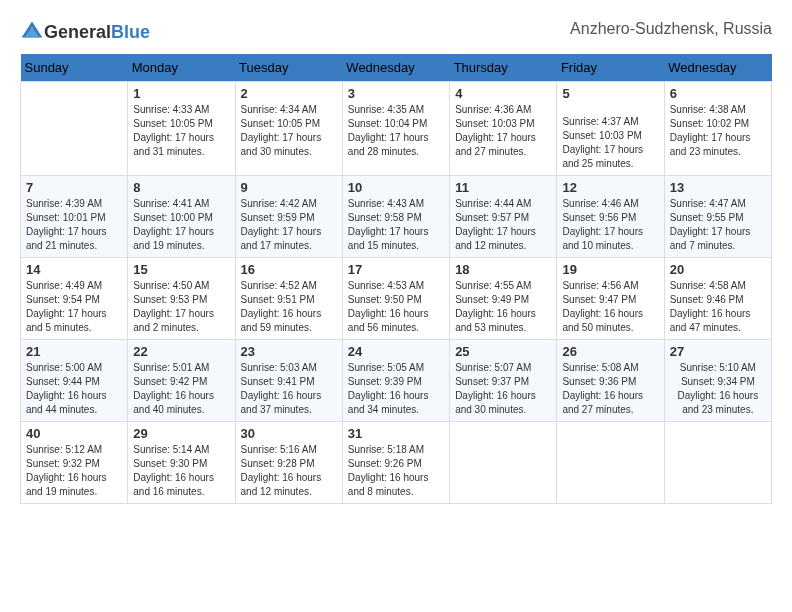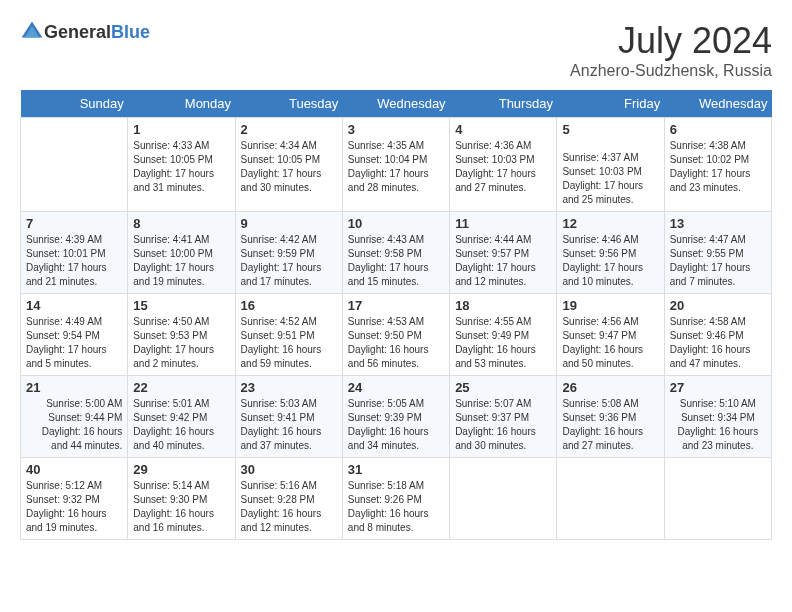--- a/index.html
+++ b/index.html
@@ -46,23 +46,23 @@
       font-size: 16px;
       color: #555;
     }
     table {
       width: 100%;
       border-collapse: collapse;
       table-layout: fixed;
     }
     th {
       background-color: #3a7cc1;
-      color: #ffffff;
+      color: #000000;
       padding: 6px 4px;
-      text-align: right;
+      text-align: left;
       font-size: 13px;
       font-weight: normal;
       margin-top: 16px;
     }
     td {
       border: 1px solid #ddd;
       vertical-align: top;
       padding: 4px 5px;
       font-size: 10.5px;
       color: #333;
@@ -95,21 +95,20 @@
   <div class="logo">
     <svg class="logo-icon" viewBox="0 0 30 30" xmlns="http://www.w3.org/2000/svg">
       <polygon points="15,2 28,22 2,22" fill="#3a7cc1"></polygon>
       <polygon points="15,8 24,22 6,22" fill="#5b9ed6"></polygon>
     </svg>
     <div>
       <span class="logo-text-general">General</span><span class="logo-text-blue">Blue</span>
     </div>
   </div>
   <div class="title-area">
-    <div class="month-year">July 2024</div>
     <div class="location">Anzhero-Sudzhensk, Russia</div>
   </div>
 </div>
 
 <table>
   <thead>
     <tr>
     <th>Sunday</th>
         <th>Monday</th>
         <th>Tuesday</th>
@@ -263,21 +262,21 @@
           <div class="day-num">20</div>
           <div class="cell-info" style="white-space: pre-line;">Sunrise: 4:58 AM
 Sunset: 9:46 PM
 Daylight: 16 hours
 and 47 minutes.</div>
         </td>
       </tr>
       <tr>
         <td>
           <div class="day-num">21</div>
-          <div class="cell-info" style="white-space: pre-line; text-align: right;">Sunrise: 5:00 AM
+          <div class="cell-info" style="white-space: pre-line;">Sunrise: 5:00 AM
 Sunset: 9:44 PM
 Daylight: 16 hours
 and 44 minutes.</div>
         </td>
         <td>
           <div class="day-num">22</div>
           <div class="cell-info" style="white-space: pre-line;">Sunrise: 5:01 AM
 Sunset: 9:42 PM
 Daylight: 16 hours
 and 40 minutes.</div>

